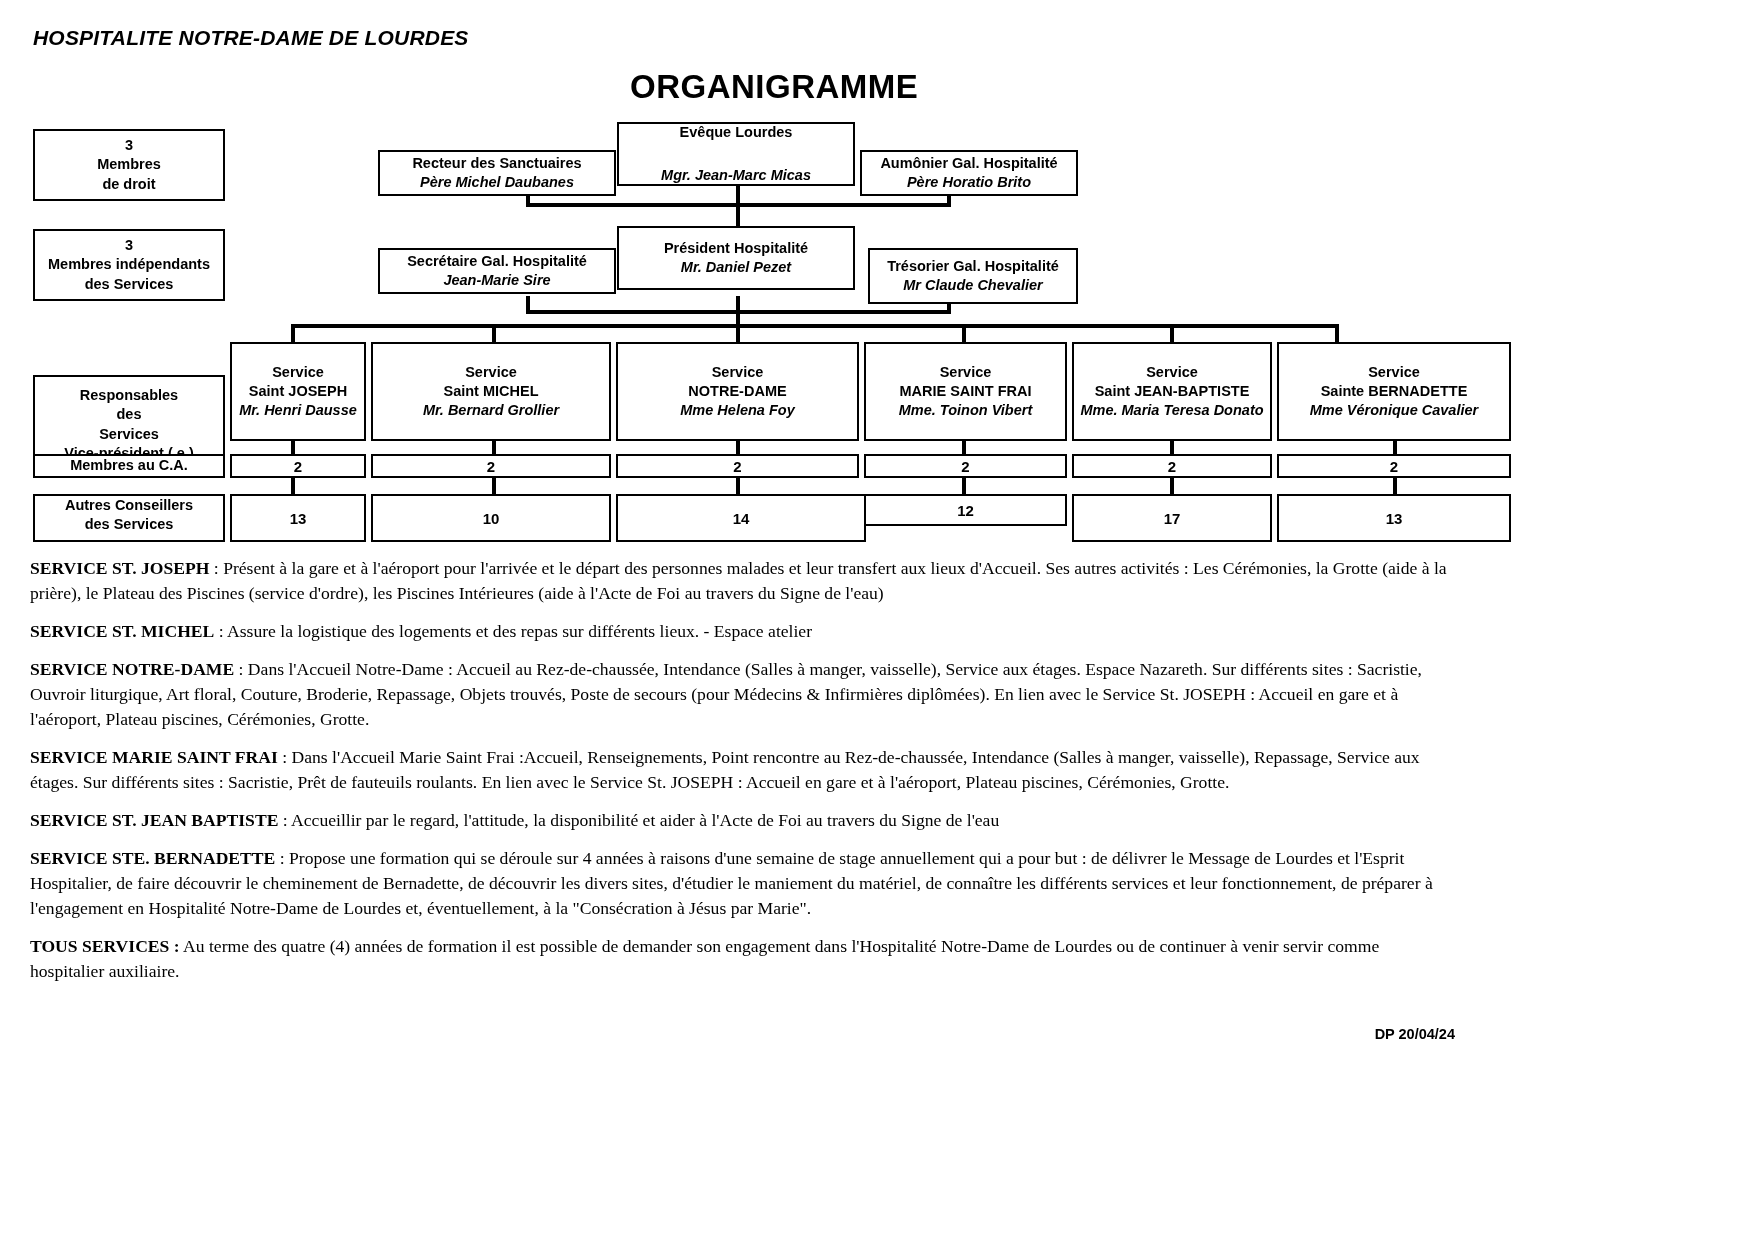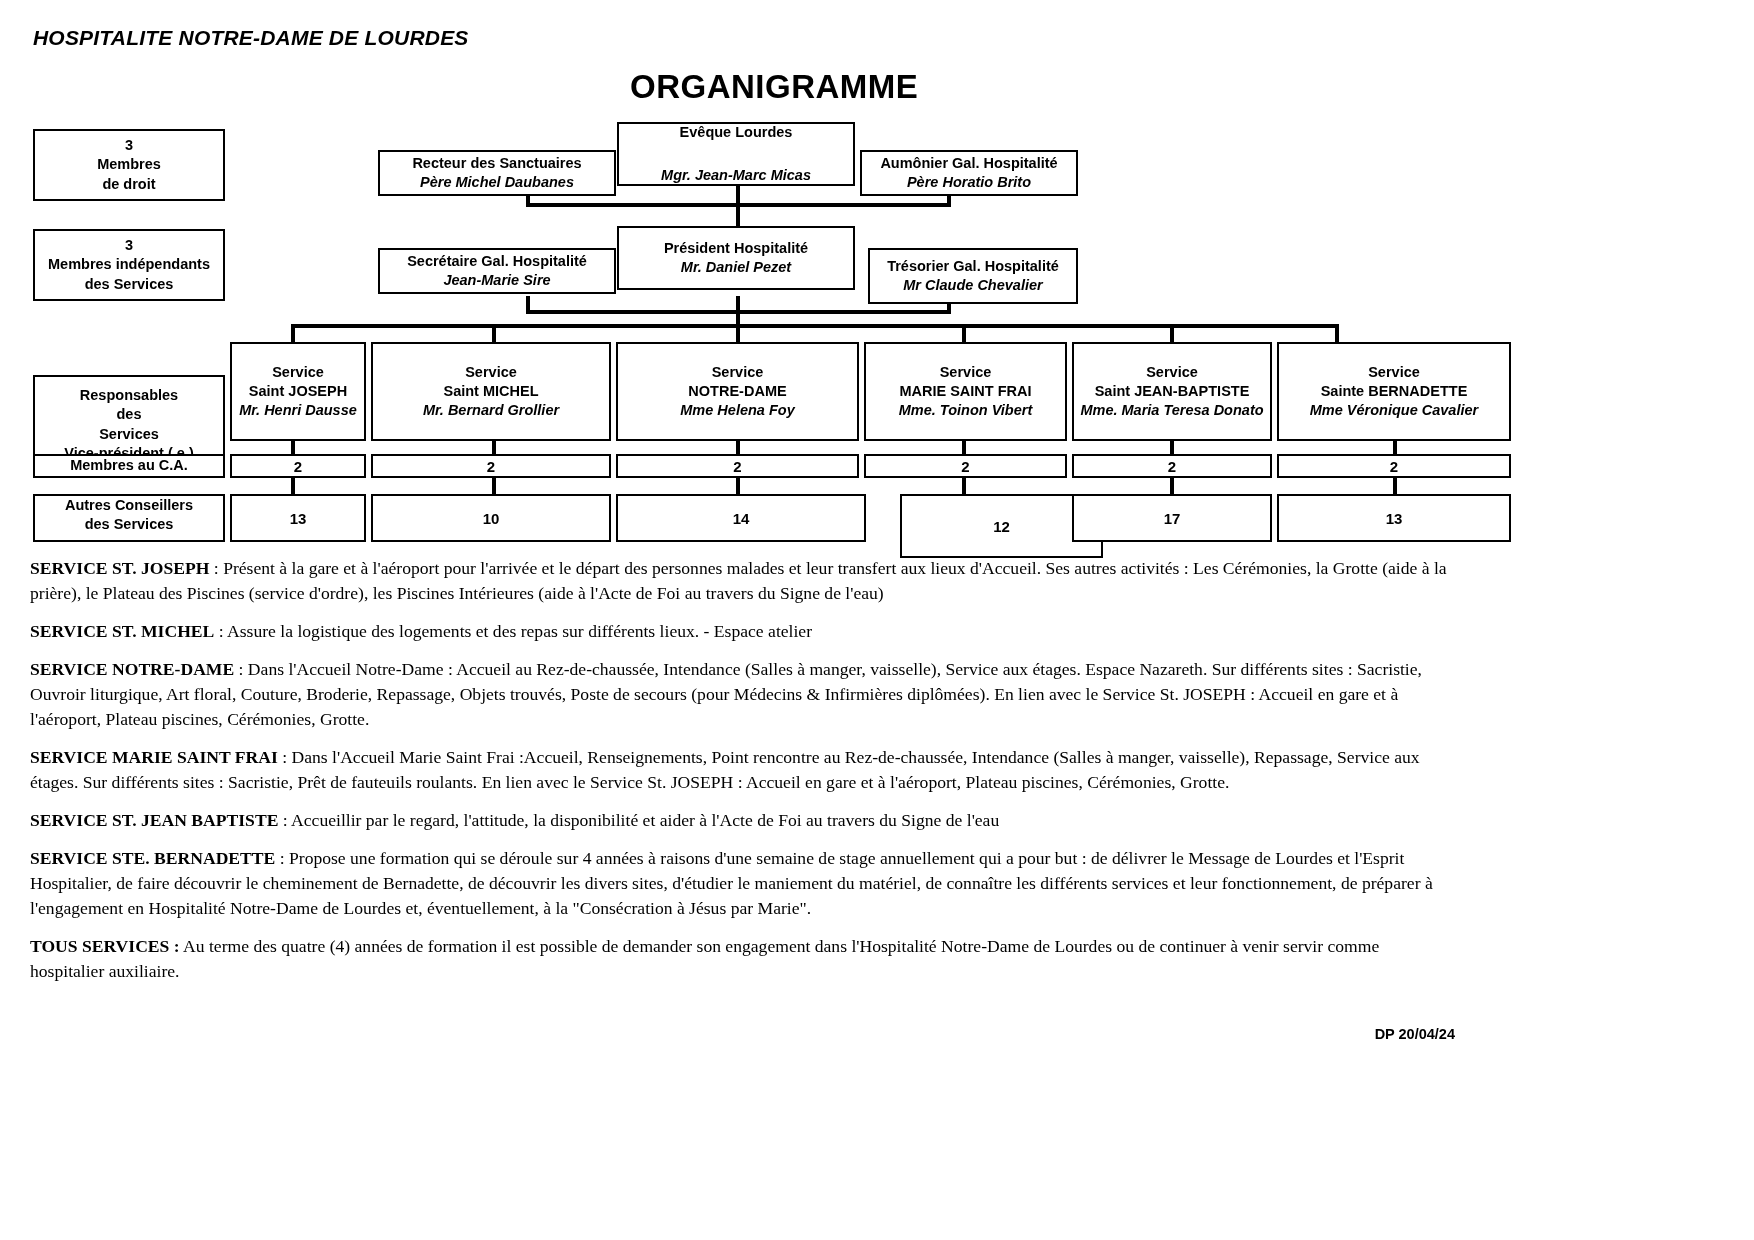--- a/index.html
+++ b/index.html
@@ -265,21 +265,21 @@
   <div class="numcell" style="left:1072px; top:454px; width:200px; height:24px;">2</div>
   <div class="numcell" style="left:1277px; top:454px; width:234px; height:24px;">2</div>
 
   <div class="numrow-label" style="left:33px; top:494px; width:192px; height:48px;">
     <span>Autres Conseillers</span>
     <span>des Services</span>
   </div>
   <div class="numcell" style="left:230px; top:494px; width:136px; height:48px;">13</div>
   <div class="numcell" style="left:371px; top:494px; width:240px; height:48px;">10</div>
   <div class="numcell" style="left:616px; top:494px; width:250px; height:48px;">14</div>
-  <div class="numcell" style="left:864px; top:494px; width:203px; height:64px;margin-left:36px;">12</div>
+  <div class="numcell" style="left:864px; top:494px; width:203px; height:32px;">12</div>
   <div class="numcell" style="left:1072px; top:494px; width:200px; height:48px;">17</div>
   <div class="numcell" style="left:1277px; top:494px; width:234px; height:48px;">13</div>
 
   <div class="body-text">
     <p><span class="lead">SERVICE ST. JOSEPH</span><span> : Présent à la gare et à l'aéroport pour l'arrivée et le départ des personnes malades et leur transfert aux lieux d'Accueil. Ses autres activités : Les Cérémonies, la Grotte (aide à la prière), le Plateau des Piscines (service d'ordre), les Piscines Intérieures (aide à l'Acte de Foi au travers du Signe de l'eau)</span></p>
     <p><span class="lead">SERVICE ST. MICHEL</span><span> : Assure la logistique des logements et des repas sur différents lieux. - Espace atelier</span></p>
     <p><span class="lead">SERVICE NOTRE-DAME</span><span> : Dans l'Accueil Notre-Dame : Accueil au Rez-de-chaussée, Intendance (Salles à manger, vaisselle), Service aux étages. Espace Nazareth. Sur différents sites : Sacristie, Ouvroir liturgique, Art floral, Couture, Broderie, Repassage, Objets trouvés, Poste de secours (pour Médecins &amp; Infirmières diplômées). En lien avec le Service St. JOSEPH : Accueil en gare et à l'aéroport, Plateau piscines, Cérémonies, Grotte.</span></p>
     <p><span class="lead">SERVICE MARIE SAINT FRAI</span><span> : Dans l'Accueil Marie Saint Frai :Accueil, Renseignements, Point rencontre au Rez-de-chaussée, Intendance (Salles à manger, vaisselle), Repassage, Service aux étages. Sur différents sites : Sacristie, Prêt de fauteuils roulants. En lien avec le Service St. JOSEPH : Accueil en gare et à l'aéroport, Plateau piscines, Cérémonies, Grotte.</span></p>
     <p><span class="lead">SERVICE ST. JEAN BAPTISTE</span><span> : Accueillir par le regard, l'attitude, la disponibilité et aider à l'Acte de Foi au travers du Signe de l'eau</span></p>
     <p><span class="lead">SERVICE STE. BERNADETTE</span><span> : Propose une formation qui se déroule sur 4 années à raisons d'une semaine de stage annuellement qui a pour but : de délivrer le Message de Lourdes et l'Esprit Hospitalier, de faire découvrir le cheminement de Bernadette, de découvrir les divers sites, d'étudier le maniement du matériel, de connaître les différents services et leur fonctionnement, de préparer à l'engagement en Hospitalité Notre-Dame de Lourdes et, éventuellement, à la "Consécration à Jésus par Marie".</span></p>

